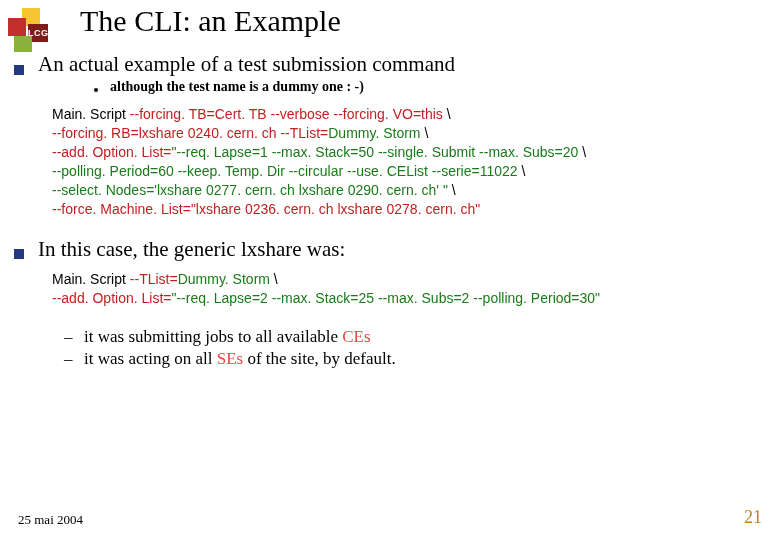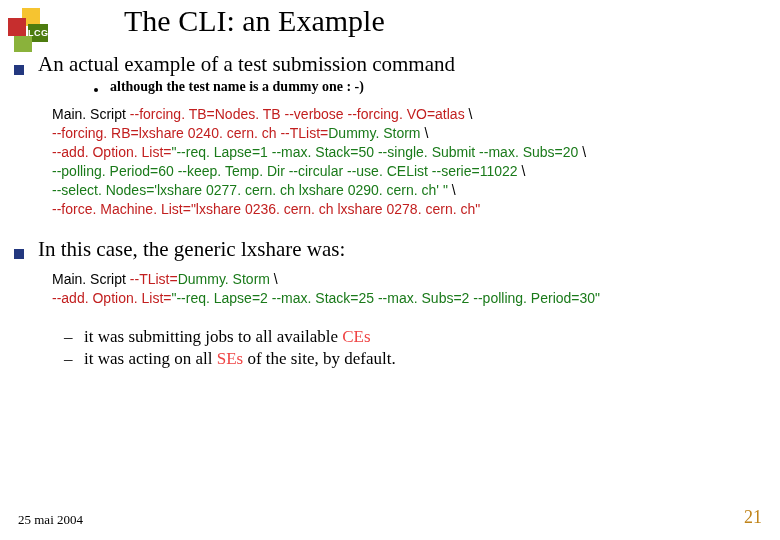--- a/index.html
+++ b/index.html
@@ -1,23 +1,23 @@
 <!DOCTYPE html>
 <html><head>
 <meta charset="utf-8">
 <style>
   * { margin: 0; padding: 0; box-sizing: border-box; }
   html, body { width: 780px; height: 540px; font-family: Georgia, 'Times New Roman', serif; background: #fff; color: #000; position: relative; }
   .logo { position: absolute; top: 8px; left: 8px; width: 48px; height: 44px; }
   .logo-inner { position: relative; width: 100%; height: 100%; }
   .sq-yellow { position: absolute; top: 0; left: 14px; width: 18px; height: 18px; background: #f6c430; }
   .sq-red { position: absolute; top: 10px; left: 0; width: 18px; height: 18px; background: #c62e2e; }
-  .sq-blue { position: absolute; top: 16px; left: 20px; width: 20px; height: 18px; background: #4d7c0f; color: #fff; font: 700 9px/18px Arial, sans-serif; text-align: center; letter-spacing: 0.5px; }
+  .sq-blue { position: absolute; top: 16px; left: 20px; width: 20px; height: 18px; background: #7f1d1d; color: #fff; font: 700 9px/18px Arial, sans-serif; text-align: center; letter-spacing: 0.5px; }
   .sq-green { position: absolute; top: 28px; left: 6px; width: 18px; height: 16px; background: #8ab23b; }
-  .title { position: absolute; top: 4px; left: 80px; font-family: 'Comic Sans MS', 'Segoe Script', cursive; font-size: 30px; margin-left: 44px; }
+  .title { position: absolute; top: 4px; left: 80px; font-family: 'Comic Sans MS', 'Segoe Script', cursive; font-size: 30px; }
   .content { position: absolute; top: 52px; left: 14px; right: 14px; }
   .bullet-row { display: flex; align-items: center; margin-bottom: 2px; }
   .sq-bullet { width: 10px; height: 10px; background: #23387f; flex: 0 0 10px; margin-top: 10px; margin-right: 14px; }
   .bullet-text { font-family: 'Comic Sans MS', 'Segoe Script', cursive; font-size: 21px; line-height: 1.2; }
   .subbullet-row { display: flex; align-items: flex-start; margin-left: 80px; margin-top: 2px; margin-bottom: 10px; }
   .dot { width: 4px; height: 4px; background: #000; border-radius: 50%; flex: 0 0 4px; margin-top: 9px; margin-right: 12px; }
   .subbullet-text { font-family: 'Comic Sans MS', 'Segoe Script', cursive; font-size: 14px; font-weight: 700; }
   .code { font-family: Arial, Helvetica, sans-serif; font-size: 14px; line-height: 1.35; margin-left: 38px; margin-top: 8px; margin-bottom: 18px; }
   .code .arg { color: #c21f1f; }
   .code .opt { color: #1a7a1a; }
@@ -48,21 +48,21 @@
   <div class="bullet-row">
     <div class="sq-bullet"></div>
     <div class="bullet-text">An actual example of a test submission command</div>
   </div>
   <div class="subbullet-row">
     <div class="dot"></div>
     <div class="subbullet-text">although the test name is a dummy one : -)</div>
   </div>
 
   <div class="code">
-    <div><span>Main. Script </span><span class="arg">--forcing. TB=Nodes. TB --verbose --forcing. VO=atlas</span><span> \</span></div>
+    <div><span>Main. Script </span><span class="arg">--forcing. TB=Cert. TB --verbose --forcing. VO=this</span><span> \</span></div>
     <div><span class="arg">--forcing. RB=lxshare 0240. cern. ch --TList=</span><span class="opt">Dummy. Storm</span><span> \</span></div>
     <div><span class="arg">--add. Option. List=</span><span class="opt">"--req. Lapse=1 --max. Stack=50 --single. Submit --max. Subs=20</span><span> \</span></div>
     <div><span class="opt">--polling. Period=60 --keep. Temp. Dir --circular --use. CEList --serie=11022</span><span> \</span></div>
     <div><span class="opt">--select. Nodes='lxshare 0277. cern. ch lxshare 0290. cern. ch' "</span><span>  \</span></div>
     <div><span class="arg">--force. Machine. List="lxshare 0236. cern. ch lxshare 0278. cern. ch"</span></div>
   </div>
 
   <div class="bullet-row">
     <div class="sq-bullet"></div>
     <div class="bullet-text">In this case, the generic lxshare was:</div>

